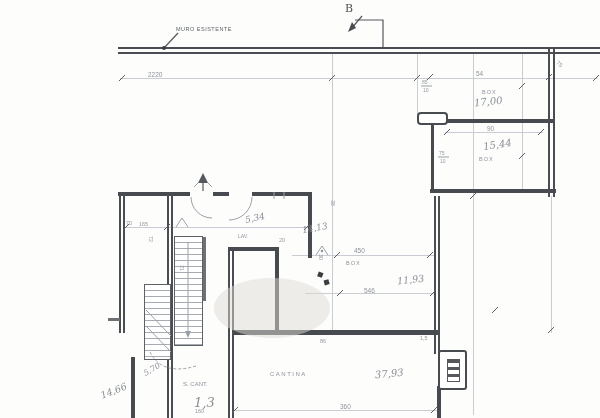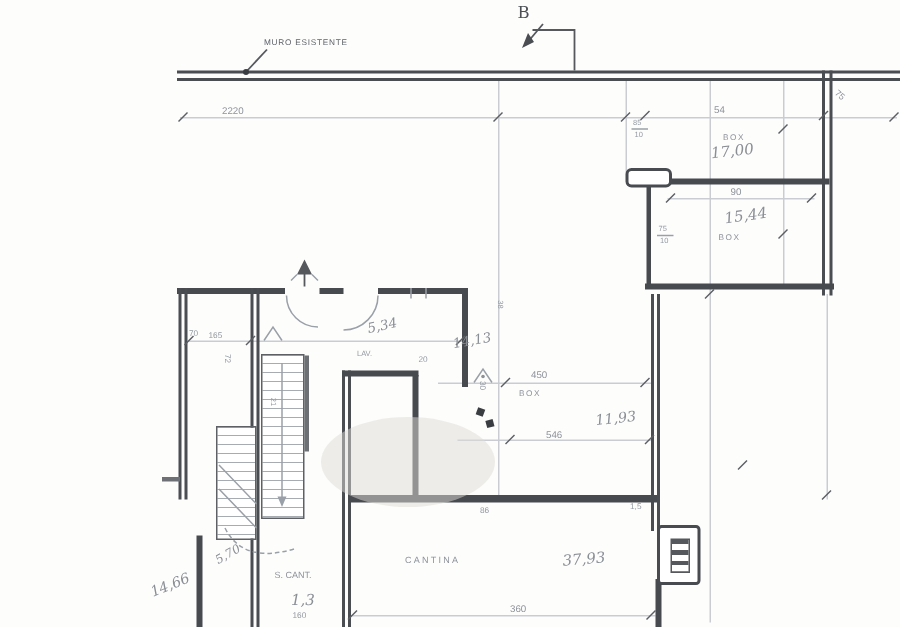--- a/index.html
+++ b/index.html
@@ -175,21 +175,21 @@
   <span class="dimt" style="left:279px;top:237px;">20</span>
 
   <span class="dimt" style="left:126px;top:220px;">70</span>
   <span class="dimt" style="left:139px;top:221px;">165</span>
   <span class="dimt" style="left:148px;top:236px;transform:rotate(90deg);">72</span>
   <span class="dimt" style="left:179px;top:265px;transform:rotate(90deg);font-size:5px;">21</span>
 
   <span class="hand" style="left:100px;top:385px;font-size:9.5px;transform:rotate(-22deg);">14,66</span>
   <span class="hand" style="left:143px;top:365px;font-size:8px;transform:rotate(-30deg);">5,70</span>
   <span class="dim" style="left:183px;top:381px;font-size:6px;">S. CANT.</span>
-  <span class="hand" style="left:194px;top:395px;font-size:10px;">1,3</span>
+  <span class="hand" style="left:194px;top:395px;font-size:13px;">1,3</span>
   <span class="dimt" style="left:195px;top:408px;">160</span>
 
   <span class="roomlbl" style="left:270px;top:371px;letter-spacing:1.5px;font-size:6px;">CANTINA</span>
   <span class="hand" style="left:375px;top:368px;font-size:10px;transform:rotate(-5deg);">37,93</span>
   <span class="dimt" style="left:320px;top:338px;">86</span>
   <span class="dimt" style="left:420px;top:335px;">1,5</span>
   <span class="dim" style="left:340px;top:403px;">360</span>
 
 </div>
 

